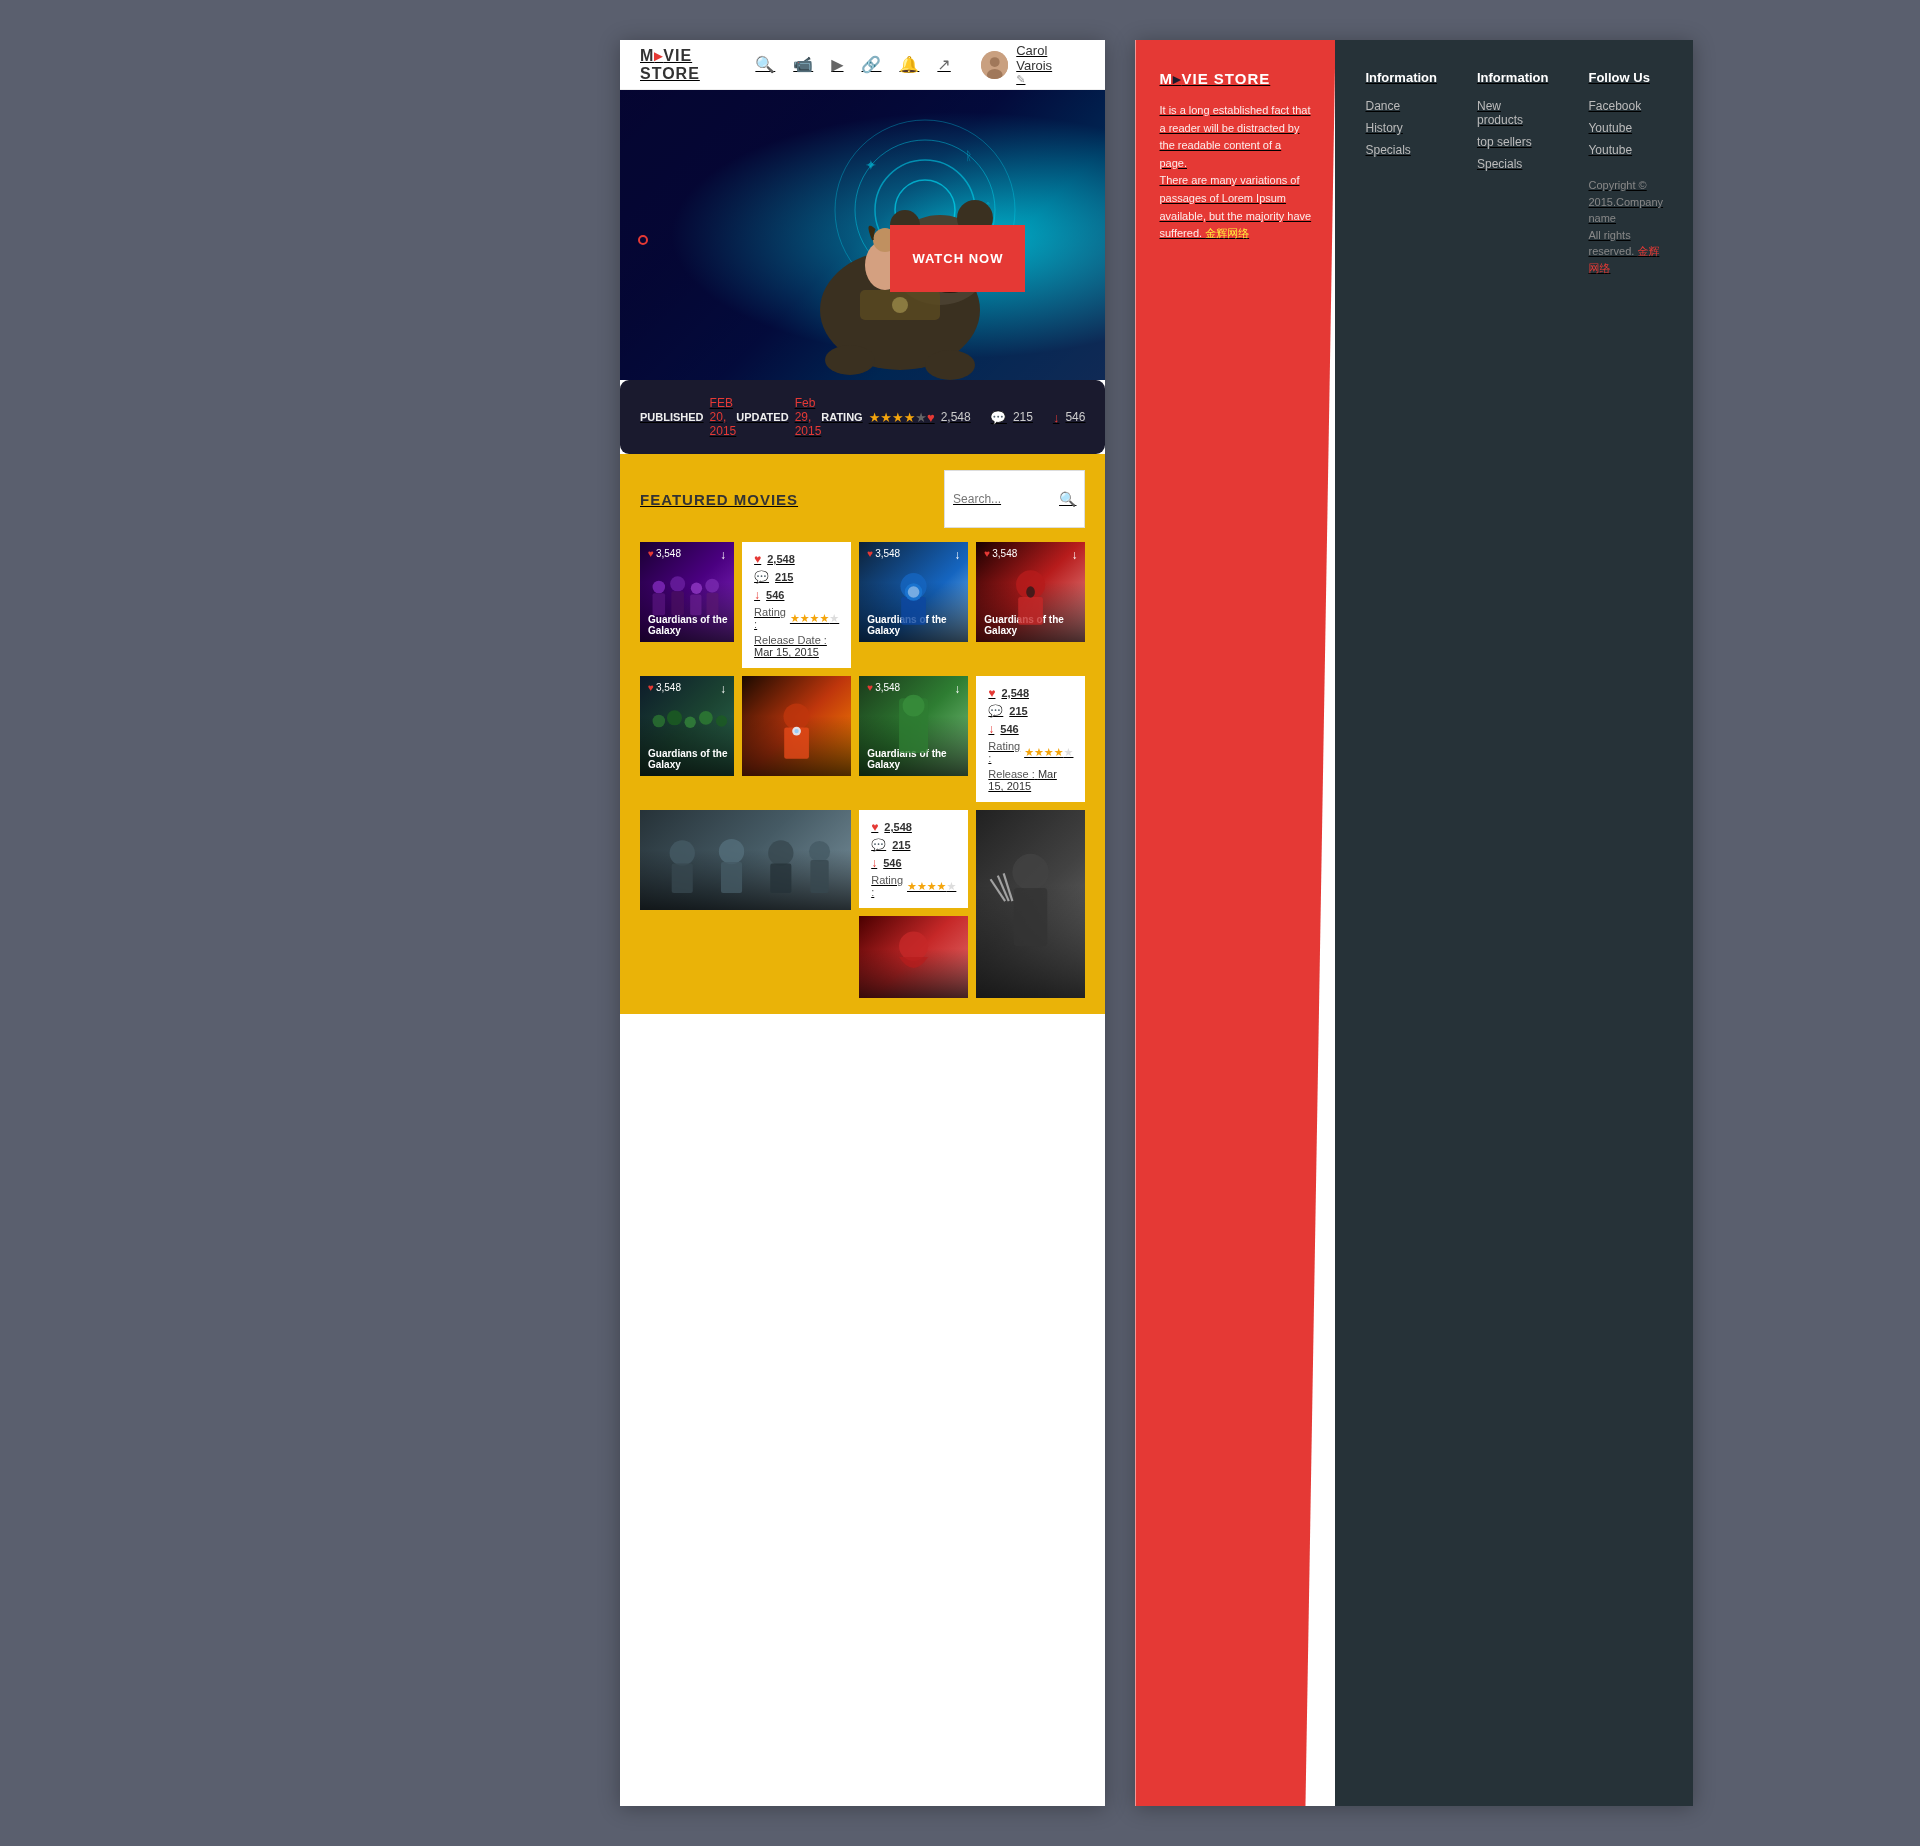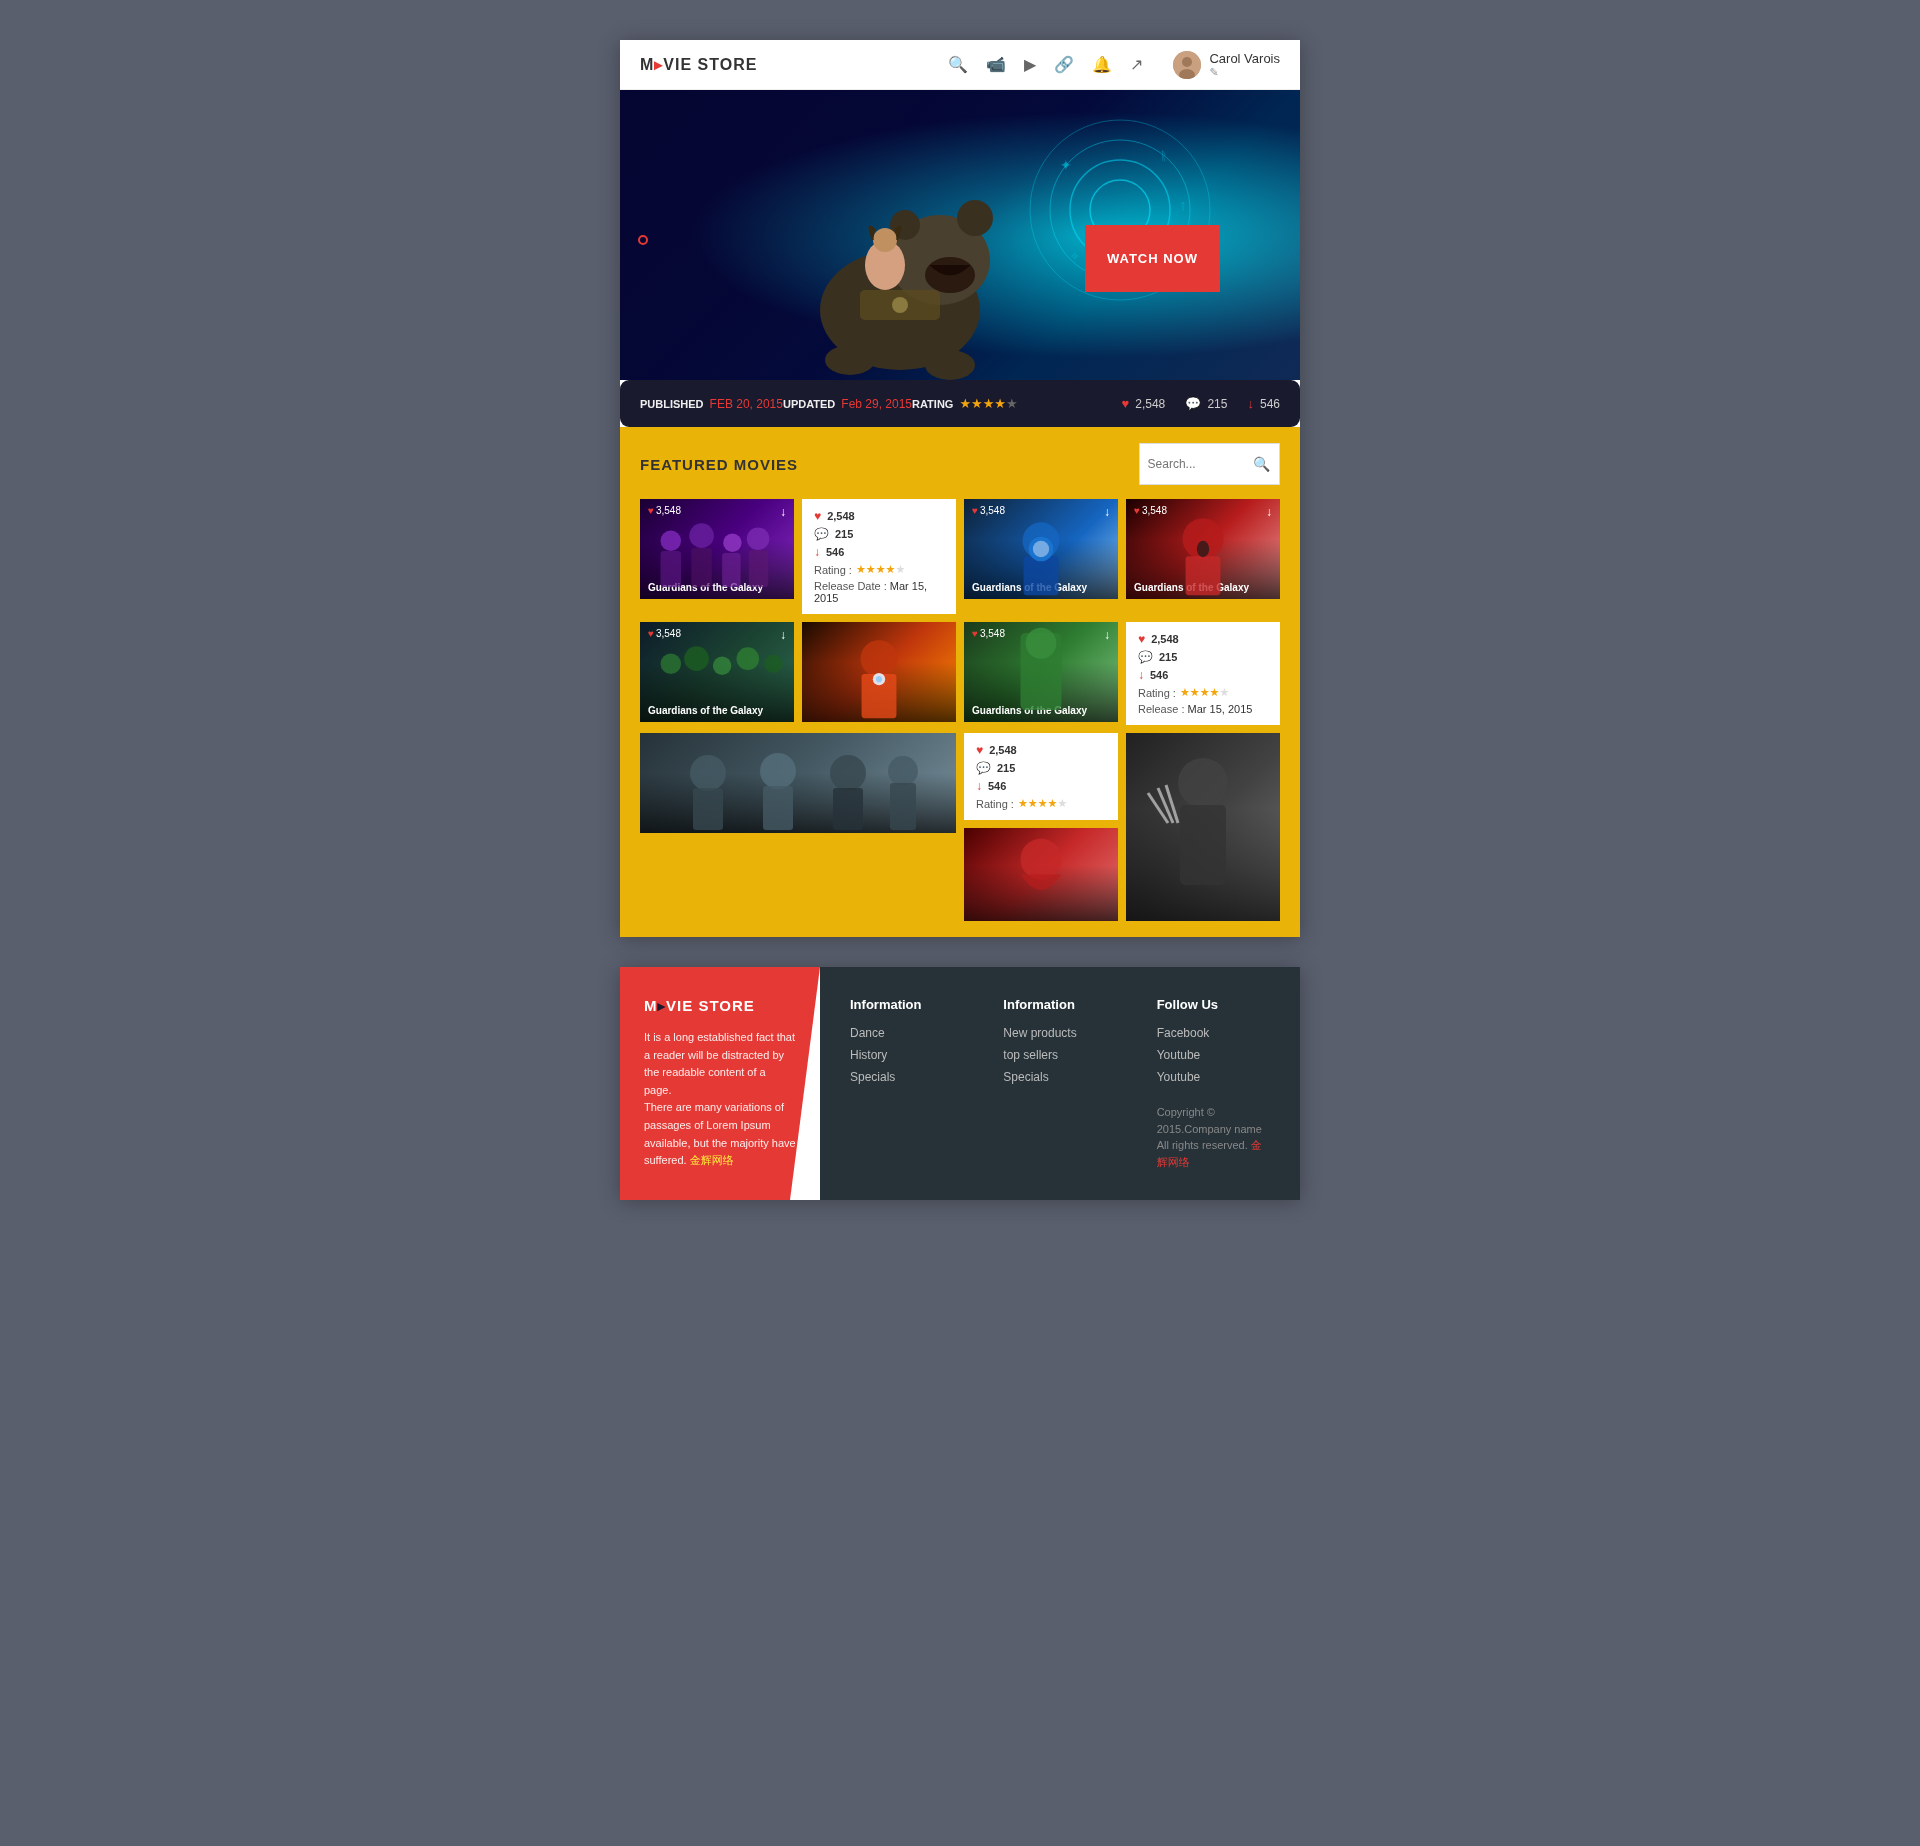--- a/index.html
+++ b/index.html
@@ -7,22 +7,22 @@
       background-color: #5a5f6e;
       font-family: Arial, sans-serif;
       display: flex;
       justify-content: center;
       padding: 40px 0;
       min-height: 1846px;
     }
     .page-wrapper {
       width: 680px;
       display: flex;
-      flex-direction: column;
       gap: 30px;
+      text-decoration: underline;
     }
     
     .main-card {
       background: #fff;
       box-shadow: 0 2px 20px rgba(0,0,0,0.3);
     }
     
     .header {
       display: flex;
       align-items: center;
@@ -162,21 +162,21 @@
       font-weight: 700;
       letter-spacing: 1px;
       color: #333;
       text-transform: uppercase;
     }
     .search-box {
       display: flex;
       align-items: center;
       border: 1px solid #ddd;
       background: #fff;
-      padding: 12px 8px;
+      padding: 20px 8px;
       gap: 6px;
     }
     .search-input {
       border: none;
       outline: none;
       font-size: 12px;
       color: #999;
       width: 100px;
     }
     .search-icon { color: #999; font-size: 14px; cursor: pointer; }

